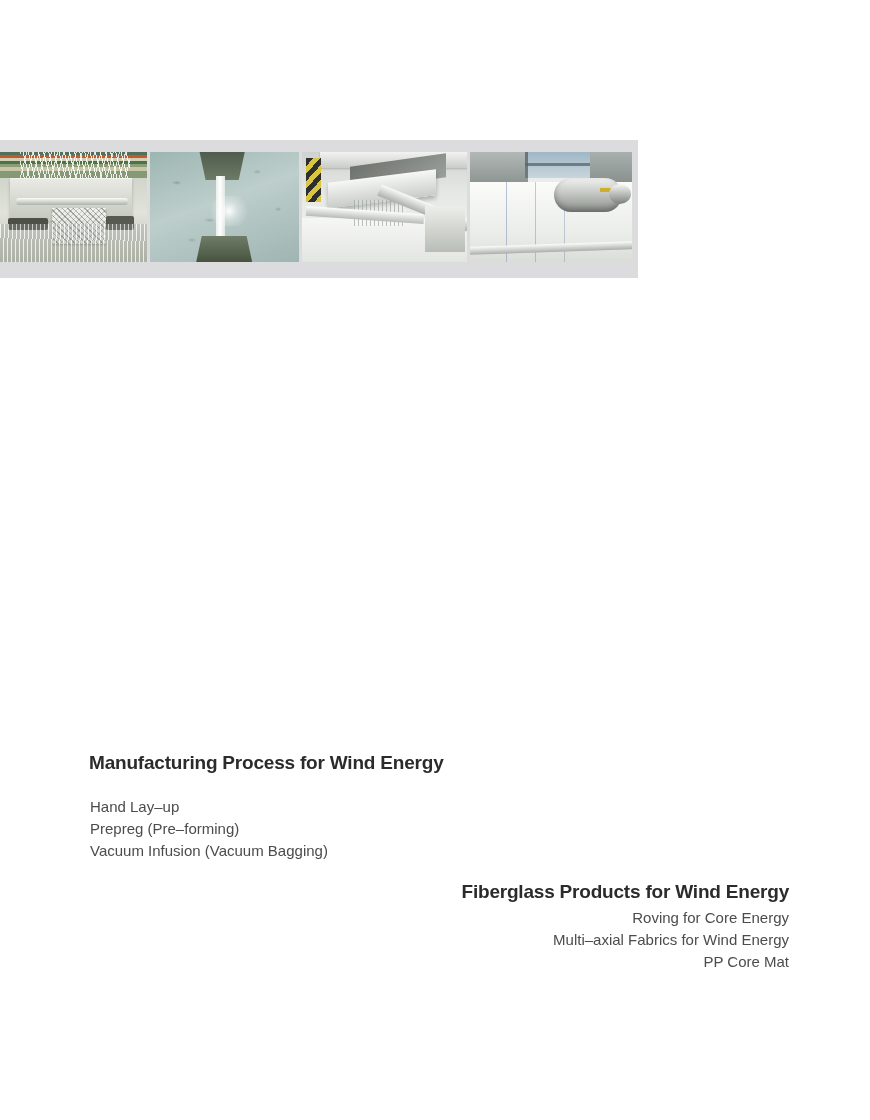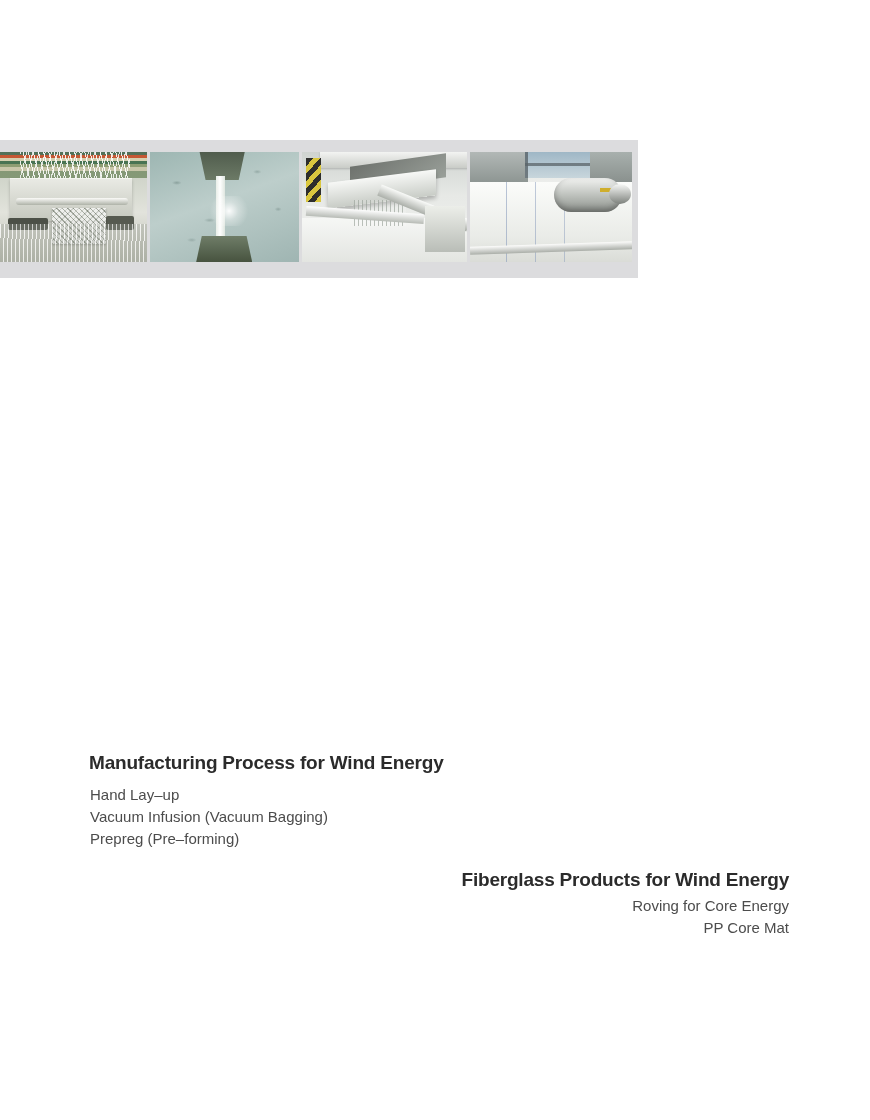--- a/index.html
+++ b/index.html
@@ -248,21 +248,21 @@
     list-style: none;
     margin: 0;
     padding: 0;
   }
   .section-list li {
     font-size: 15px;
     color: #4c4c4c;
     line-height: 22px;
     white-space: nowrap;
   }
-  #section-manufacturing .section-list { margin-top: 10px; padding-left: 1px; }
+  #section-manufacturing .section-list { margin-top: 22px; padding-left: 1px; }
   #section-fiberglass { margin-top: 19px; text-align: right; }
   #section-fiberglass .section-list { margin-top: 3px; padding-left: 1px; }
 </style>
 </head>
 <body>
 
 <div id="banner-strip">
   <div id="banner-photos">
 
     <div class="banner-photo photo-1">
@@ -311,26 +311,27 @@
 
   </div>
 </div>
 
 <div id="content">
 
   <section id="section-manufacturing">
     <h2 class="section-heading">Manufacturing Process for Wind Energy</h2>
     <ul class="section-list">
       <li>Hand Lay–up</li>
+      <li>Prepreg (Pre–forming)</li>
       <li>Vacuum Infusion (Vacuum Bagging)</li>
-      <li>Prepreg (Pre–forming)</li>
     </ul>
   </section>
 
   <section id="section-fiberglass">
     <h2 class="section-heading">Fiberglass Products for Wind Energy</h2>
     <ul class="section-list">
       <li>Roving for Core Energy</li>
+      <li>Multi–axial Fabrics for Wind Energy</li>
       <li>PP Core Mat</li>
     </ul>
   </section>
 
 </div>
 
 </body></html>

